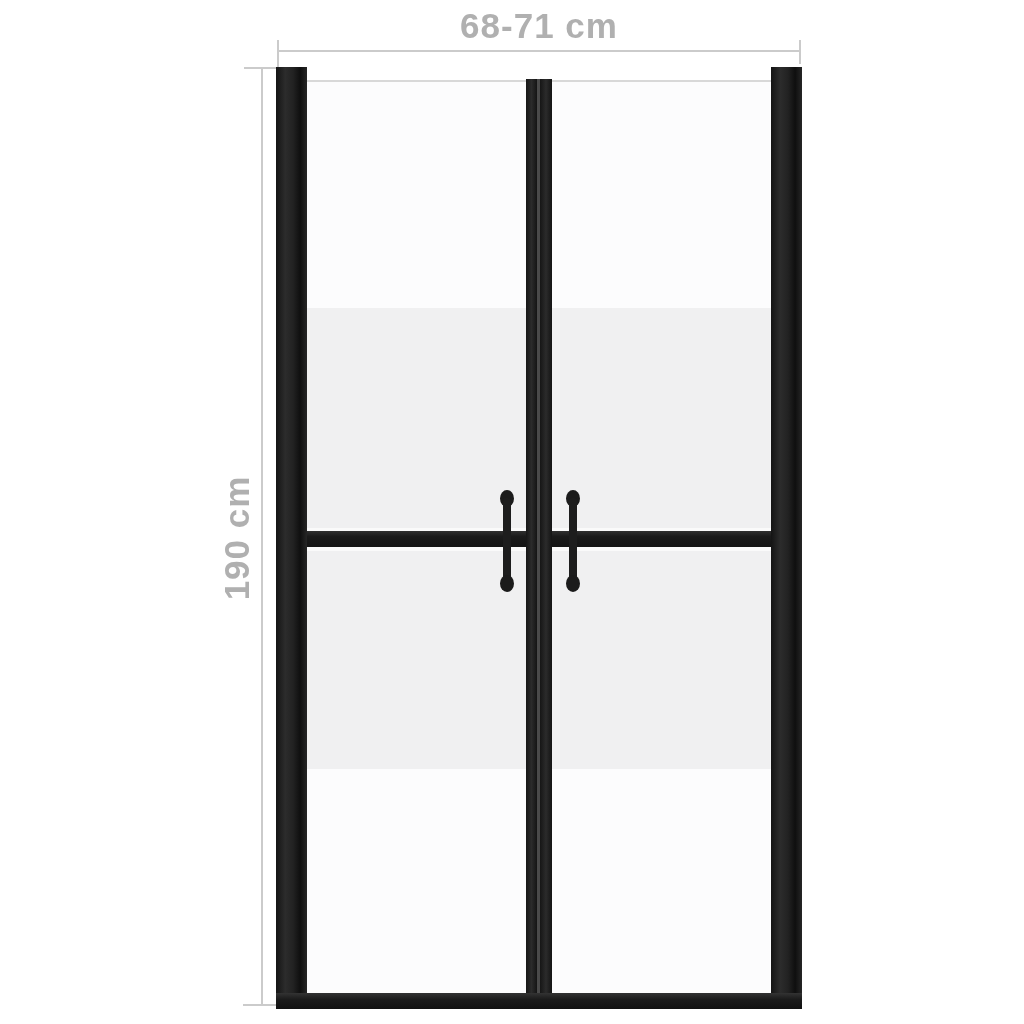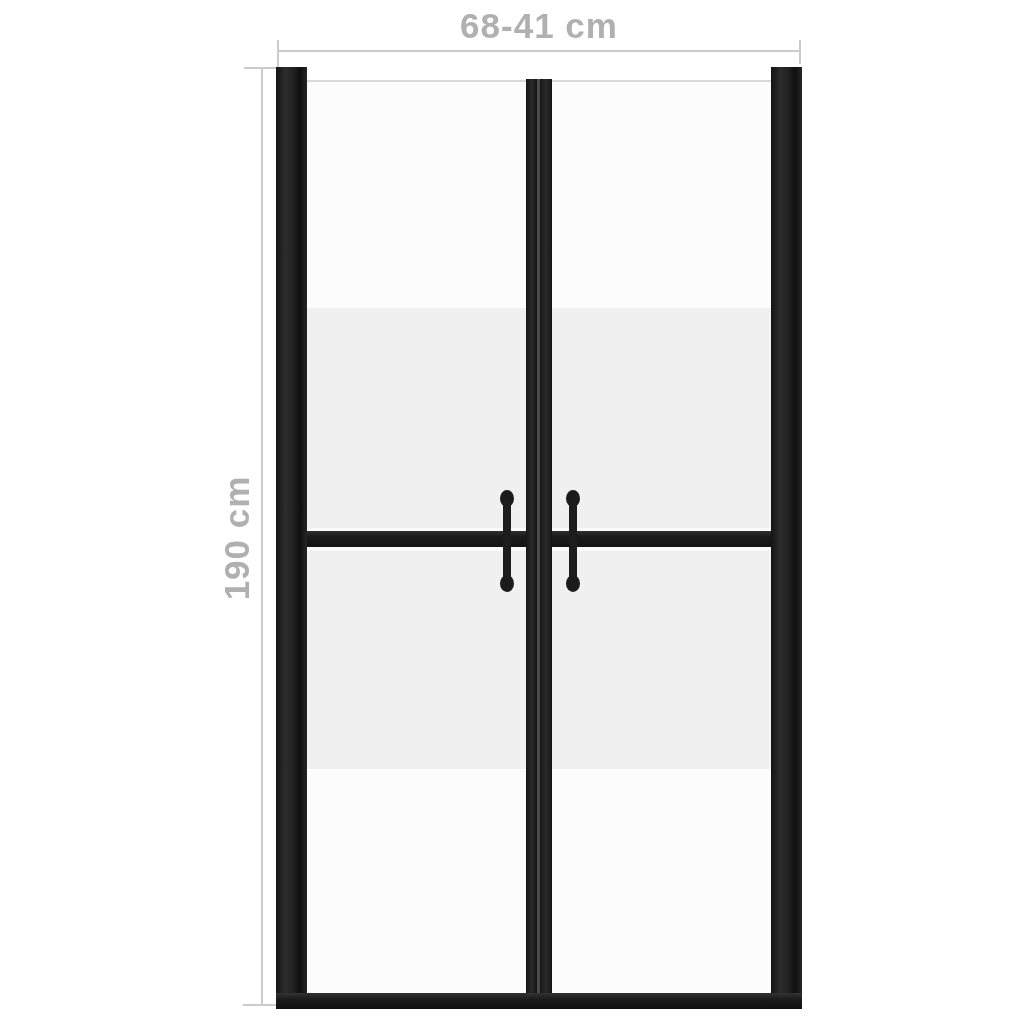--- a/index.html
+++ b/index.html
@@ -137,21 +137,21 @@
     width: 526px;
     height: 16px;
     background: linear-gradient(180deg, #333333 0%, #1b1b1b 40%, #111111 100%);
   }
 </style>
 </head>
 <body>
 
 <div class="stage">
 
-  <div class="dim-label width">68-41 cm</div>
+  <div class="dim-label width">68-71 cm</div>
   <div class="dim-line horizontal"></div>
   <div class="dim-tick tick-w-left"></div>
   <div class="dim-tick tick-w-right"></div>
 
   <div class="dim-label height">190 cm</div>
   <div class="dim-line vertical"></div>
   <div class="dim-tick tick-h-top"></div>
   <div class="dim-tick tick-h-bottom"></div>
 
   <div class="post left"></div>

